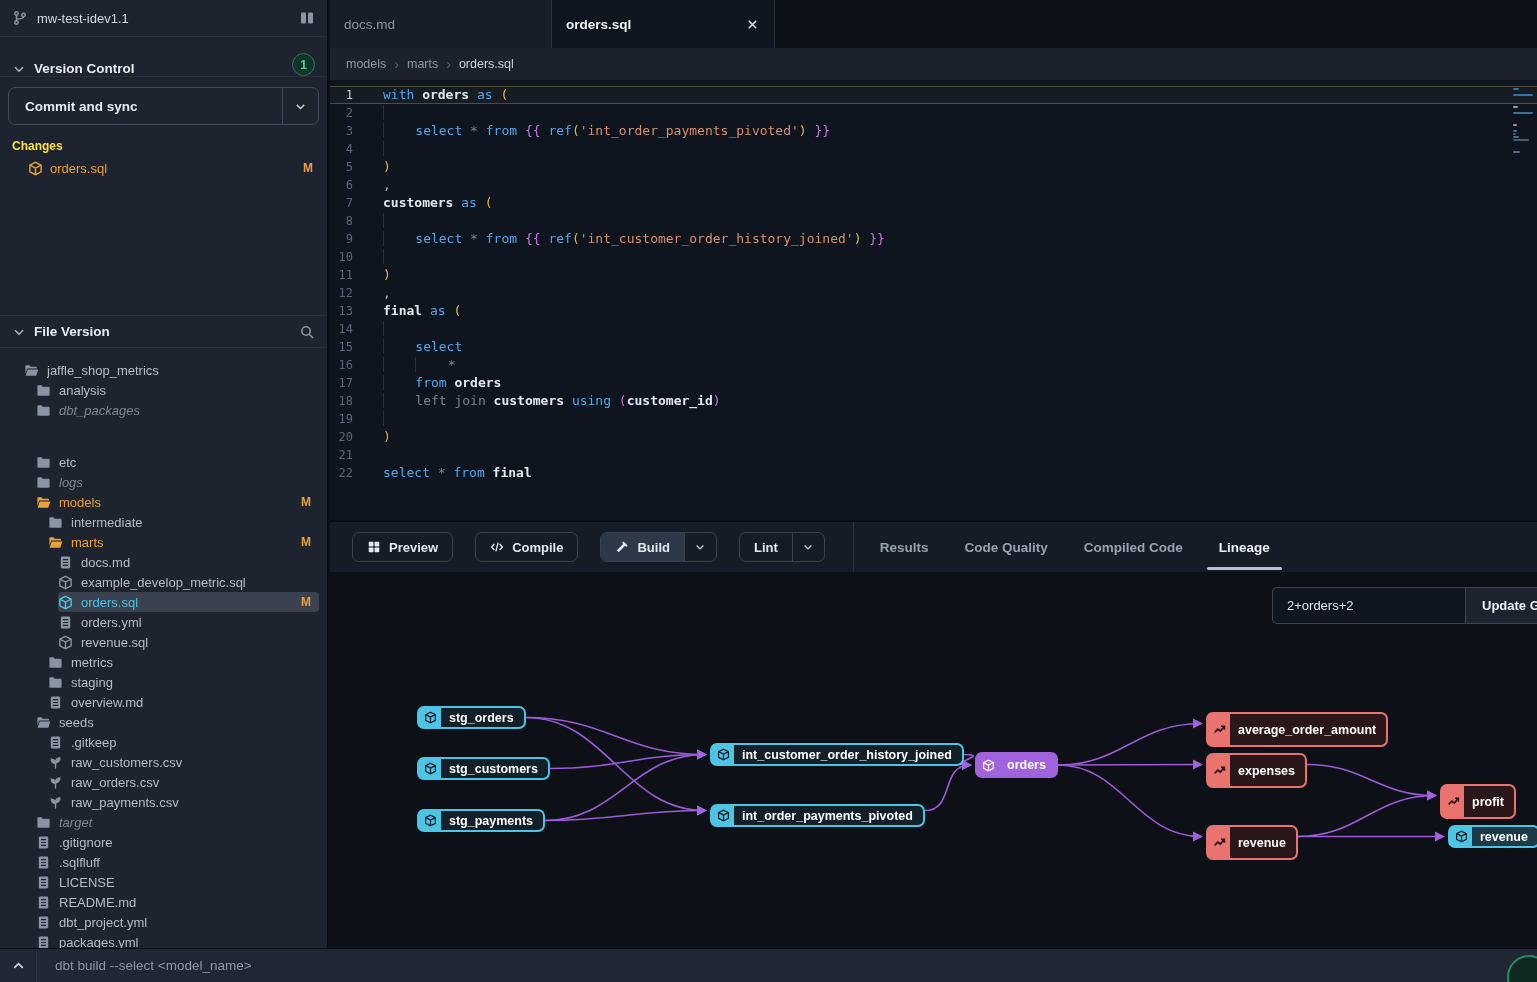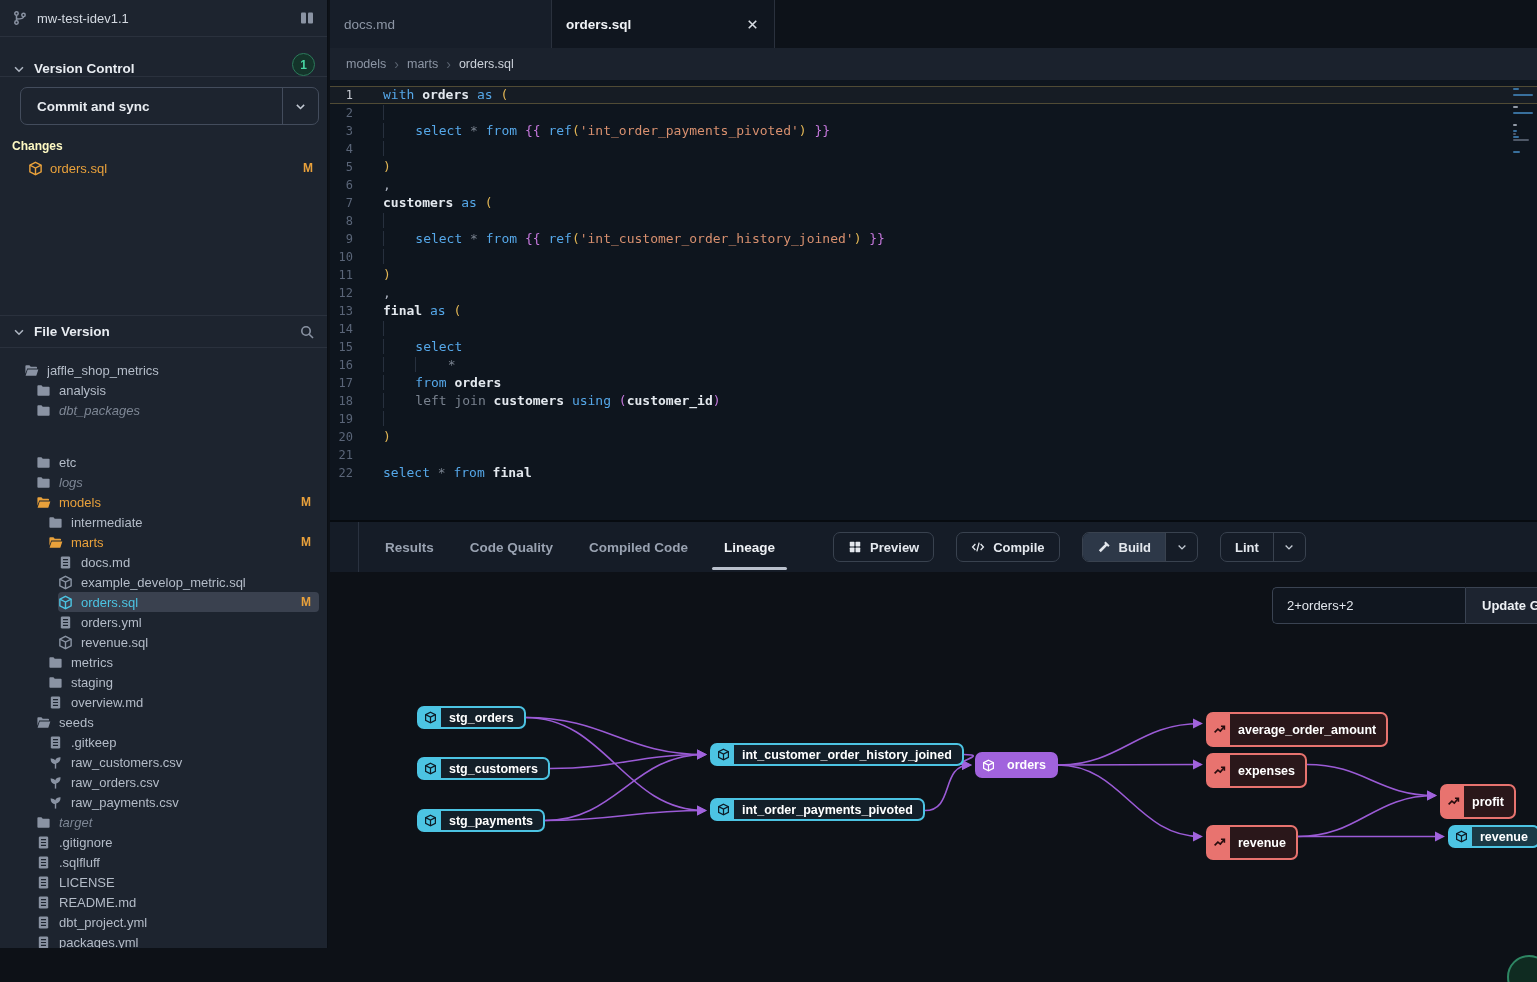--- a/index.html
+++ b/index.html
@@ -16,30 +16,30 @@
   .icon-16 { width:16px; height:16px; display:inline-flex; color:#8a93a3; }
   .icon-16 svg, .icon-13 svg { width:100%; height:100%; }
   .vc-header { height:40px; display:flex; align-items:flex-end; padding:0 12px;
     border-bottom:1px solid #2a313d; }
   .vc-header .chev { width:14px; height:14px; color:#aeb6c2; margin-right:8px; display:inline-flex;}
   .vc-header .chev svg{width:100%;height:100%;}
   .section-title { font-size:13.5px; font-weight:700; color:#e8ecf1; flex:1; }
   .vc-badge { width:23px; height:23px; border-radius:50%; background:#14342a;
     border:1.5px solid #2c7a5b; color:#47d6a2; font-size:12px; font-weight:700;
     display:flex; align-items:center; justify-content:center; }
-  .commit-wrap { margin:10px 8px 0 20px; }
+  .commit-wrap { margin:10px 8px 0 8px; }
   .commit-btn { width:100%; height:38px; display:flex; align-items:stretch;
     border:1px solid #434c5c; border-radius:7px; background:transparent; color:#e8ecf1;
     cursor:pointer; }
   .commit-btn .clabel { flex:1; display:flex; align-items:center; padding-left:16px;
     font-size:13.5px; font-weight:600; }
   .commit-btn .cchev { width:36px; border-left:1px solid #434c5c; display:flex;
     align-items:center; justify-content:center; color:#c3cad4; }
   .cchev svg{ width:13px; height:13px; }
-  .changes-label { margin:14px 0 4px 12px; font-size:12px; font-weight:700; color:#fef9c3; }
+  .changes-label { margin:14px 0 4px 12px; font-size:12px; font-weight:700; color:#fde047; }
   .change-item { height:22px; display:flex; align-items:center; padding:0 14px 0 28px; }
   .change-item .ticon { color:#e9a13b; }
   .change-item .tlabel { color:#e9a13b; font-size:13px; margin-left:7px; flex:1; }
   .mbadge { color:#e9a13b; font-size:12px; font-weight:700; }
 
   .fe-header { position:absolute; top:315px; left:0; right:0; height:33px;
     display:flex; align-items:center; padding:0 12px;
     border-top:1px solid #2a313d; border-bottom:1px solid #2a313d; }
   .fe-header .chev { width:14px; height:14px; color:#aeb6c2; margin-right:8px; display:inline-flex;}
   .fe-header .chev svg{width:100%;height:100%;}
@@ -535,26 +535,20 @@
           <div class="mbar" style="width: 6px; background: rgb(63, 127, 179);"></div>
           <div class="mbar" style="width: 16px; background: rgb(90, 100, 116);"></div>
           <div class="mbar" style="width: 2px; background: transparent;"></div>
           <div class="mbar" style="width: 0px; background: rgb(168, 137, 77);"></div>
           <div class="mbar" style="width: 0px; background: transparent;"></div>
           <div class="mbar" style="width: 7px; background: rgb(63, 127, 179);"></div>
         </div>
     </div>
 
     <div id="toolbar">
-      <div id="resulttabs">
-          <div class="rtab">Results</div>
-          <div class="rtab">Code Quality</div>
-          <div class="rtab">Compiled Code</div>
-          <div class="rtab active">Lineage</div>
-        </div>
       <div id="toolbar-buttons" style="display:flex;align-items:center;height:100%">
           <div class="tgroup">
             <div class="tbtn mainb">
               <span class="icon-13">
                 <svg viewBox="0 0 16 16" fill="currentColor">
                   <rect x="2" y="2" width="5.4" height="5.4" rx=".8"></rect>
                   <rect x="8.6" y="2" width="5.4" height="5.4" rx=".8"></rect>
                   <rect x="2" y="8.6" width="5.4" height="5.4" rx=".8"></rect>
                   <rect x="8.6" y="8.6" width="5.4" height="5.4" rx=".8"></rect>
                 </svg>
@@ -590,20 +584,26 @@
           <div class="tgroup">
             <div class="tbtn mainb">
               <span>Lint</span>
             </div>
             <div class="tsplit">
               <svg viewBox="0 0 16 16" fill="none" stroke="currentColor" stroke-width="1.8">
                 <path d="M3.5 6L8 10.5L12.5 6"></path>
               </svg>
             </div>
           </div>
+        </div>
+      <div id="resulttabs">
+          <div class="rtab">Results</div>
+          <div class="rtab">Code Quality</div>
+          <div class="rtab">Compiled Code</div>
+          <div class="rtab active">Lineage</div>
         </div>
     </div>
 
     <div id="lineage-panel">
       <svg id="edges" width="1207" height="376">
           <defs>
             <marker id="arr" viewBox="0 0 8 8" refX="6.5" refY="4" markerWidth="6.5" markerHeight="6.5" orient="auto">
               <path d="M0 0L8 4L0 8Z" fill="#a163dd"></path>
             </marker>
           </defs>
@@ -655,21 +655,21 @@
           </div>
           <div class="node model" style="left: 380px; top: 171px;">
             <span class="nicon">
               <svg viewBox="0 0 16 16" fill="none" stroke="currentColor" stroke-width="1.5">
                 <path d="M8 1.5L14 4.5V11.5L8 14.5L2 11.5V4.5Z"></path>
                 <path d="M2 4.5L8 7.5L14 4.5M8 7.5V14.5"></path>
               </svg>
             </span>
     <span class="nlabel">int_customer_order_history_joined</span>
           </div>
-          <div class="node model" style="left: 380px; top: 226px;">
+          <div class="node model" style="left: 380px; top: 232px;">
             <span class="nicon">
               <svg viewBox="0 0 16 16" fill="none" stroke="currentColor" stroke-width="1.5">
                 <path d="M8 1.5L14 4.5V11.5L8 14.5L2 11.5V4.5Z"></path>
                 <path d="M2 4.5L8 7.5L14 4.5M8 7.5V14.5"></path>
               </svg>
             </span>
     <span class="nlabel">int_order_payments_pivoted</span>
           </div>
           <div class="node model-active" style="left: 645px; top: 180px;">
             <span class="nicon">
@@ -722,14 +722,22 @@
                 <path d="M8 1.5L14 4.5V11.5L8 14.5L2 11.5V4.5Z"></path>
                 <path d="M2 4.5L8 7.5L14 4.5M8 7.5V14.5"></path>
               </svg>
             </span>
     <span class="nlabel">revenue</span>
           </div>
         </div>
     </div>
   </main>
 
+  <div id="bottombar">
+    <div id="collapse">
+        <svg viewBox="0 0 16 16" fill="none" stroke="currentColor" stroke-width="1.8">
+          <path d="M3.5 10.5L8 6L12.5 10.5"></path>
+        </svg>
+      </div>
+    <input id="cmdinput" placeholder="dbt build --select &lt;model_name&gt;" style="">
+  </div>
   <div id="statusdot"></div>
 </div>
 
 </body></html>

